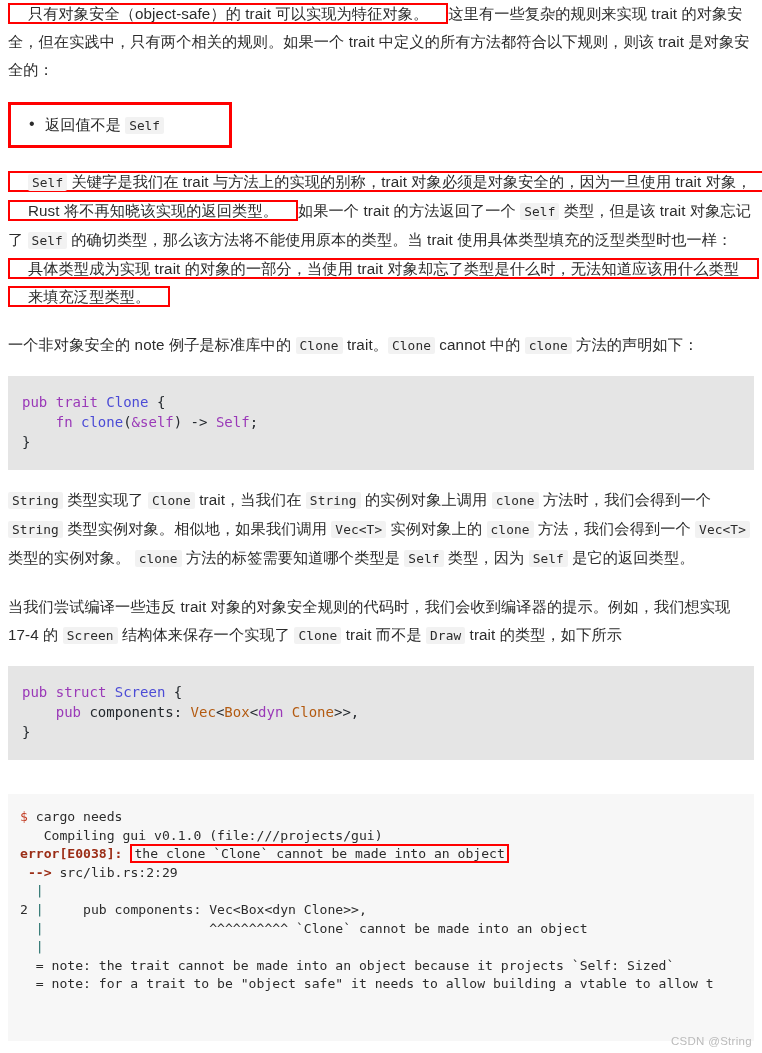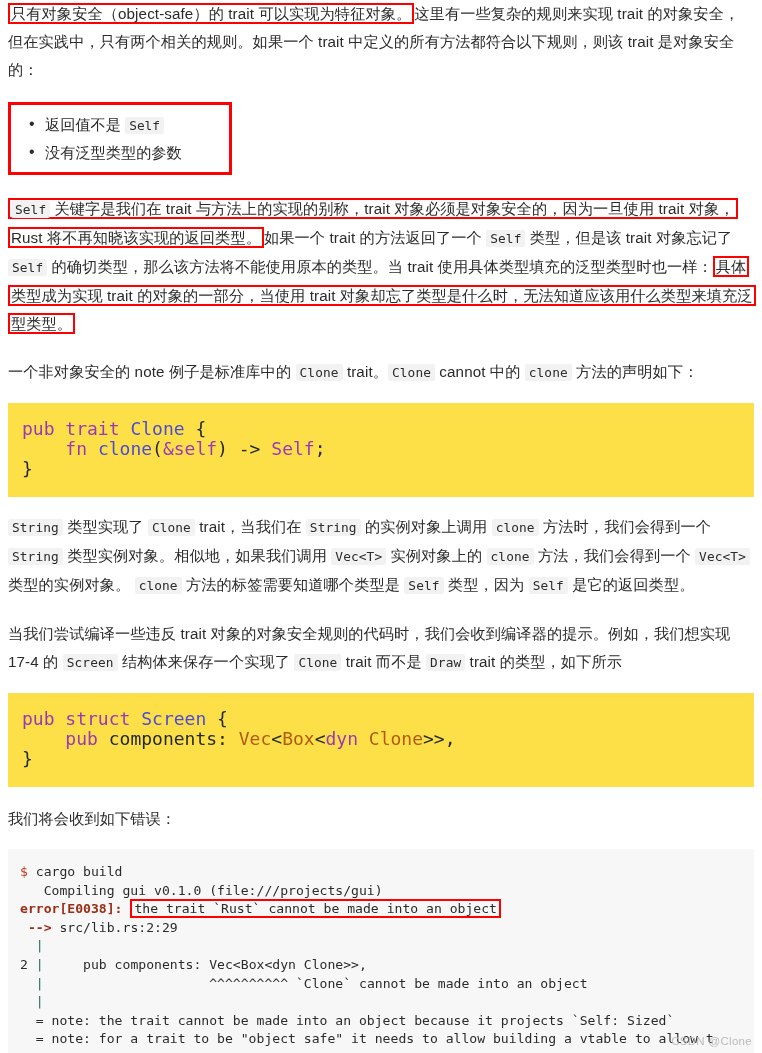--- a/index.html
+++ b/index.html
@@ -31,21 +31,21 @@
     color: #2b2b2b;
     font-size: 12.8px;
     padding: 1px 4px;
     border-radius: 2px;
     white-space: pre;
   }
 
   
   .hl {
     border: 2.5px solid #ff0000;
-    padding: 0 1px;
+    padding: 0 18px;
     box-decoration-break: clone;
     -webkit-box-decoration-break: clone;
   }
   .hlbox {
     border: 3px solid #ff0000;
     box-sizing: border-box;
     display: block;
   }
 
   
@@ -65,25 +65,25 @@
     position: absolute;
     left: -16px;
     top: -1px;
     font-size: 16px;
     color: #2b2b2b;
   }
 
   
   pre.codeblock {
     margin: 0;
-    background: #fde047;
+    background: #e5e5e5;
     border: none;
     padding: 16px 14px 18px 14px;
     font-family: "DejaVu Sans Mono", "Liberation Mono", monospace;
-    font-size: 18px;
+    font-size: 14px;
     line-height: 20px;
     color: #24292e;
     overflow: hidden;
     white-space: pre;
   }
   pre.term {
     margin: 0;
     background: #f7f7f7;
     padding: 14px 12px 10px 12px;
     font-family: "DejaVu Sans Mono", "Liberation Mono", monospace;
@@ -123,21 +123,20 @@
 <div class="page">
 
   <p class="para"><span class="hl">只有对象安全（object-safe）的 trait 可以实现为特征对象。</span><span>这里有一些复杂的规则来实现 trait 的对象安全，但在实践中，只有两个相关的规则。如果一个 trait 中定义的所有方法都符合以下规则，则该 trait 是对象安全的：</span></p>
 
   <div class="sp18"></div>
 
   <div style="width:224px;border-radius:9px;">
     <div class="hlbox">
       <ul class="rules">
         <li><span>返回值不是 </span><code>Self</code></li>
-        <li><span>没有泛型类型的参数</span></li>
       </ul>
     </div>
   </div>
 
   <div class="sp20"></div>
 
   <p class="para"><span class="hl"><code>Self</code><span> 关键字是我们在 trait 与方法上的实现的别称，trait 对象必须是对象安全的，因为一旦使用 trait 对象，Rust 将不再知晓该实现的返回类型。</span></span><span>如果一个 trait 的方法返回了一个 </span><code>Self</code><span> 类型，但是该 trait 对象忘记了 </span><code>Self</code><span> 的确切类型，那么该方法将不能使用原本的类型。当 trait 使用具体类型填充的泛型类型时也一样：</span><span class="hl">具体类型成为实现 trait 的对象的一部分，当使用 trait 对象却忘了类型是什么时，无法知道应该用什么类型来填充泛型类型。</span></p>
 
   <div class="sp20"></div>
 
@@ -158,33 +157,32 @@
   <p class="para"><span>当我们尝试编译一些违反 trait 对象的对象安全规则的代码时，我们会收到编译器的提示。例如，我们想实现 17-4 的 </span><code>Screen</code><span> 结构体来保存一个实现了 </span><code>Clone</code><span> trait 而不是 </span><code>Draw</code><span> trait 的类型，如下所示</span></p>
 
   <div class="sp16"></div>
 
   <pre class="codeblock" id="code-screen"><span><span class="k-purple">pub</span><span class="k-plain"> </span><span class="k-purple">struct</span><span class="k-plain"> </span><span class="k-blue">Screen</span><span class="k-plain"> {</span></span>
 <span><span class="k-plain">    </span><span class="k-purple">pub</span><span class="k-plain"> components: </span><span class="k-orange">Vec</span><span class="k-plain">&lt;</span><span class="k-orange">Box</span><span class="k-plain">&lt;</span><span class="k-purple">dyn</span><span class="k-plain"> </span><span class="k-orange">Clone</span><span class="k-plain">&gt;&gt;,</span></span>
 <span><span class="k-plain">}</span></span></pre>
 
   <div class="sp18"></div>
 
-  <p class="para">我们将会收到如下错误：</p>
 
   <div class="sp16"></div>
 
-  <pre class="term" id="terminal"><span><span class="t-red">$</span><span class="t-plain"> cargo build</span></span>
+  <pre class="term" id="terminal"><span><span class="t-red">$</span><span class="t-plain"> cargo needs</span></span>
 <span><span class="t-plain">   Compiling gui v0.1.0 (file:///projects/gui)</span></span>
-<span><span class="t-maroon">error[E0038]:</span><span class="t-plain"> </span><span class="t-plain" style="border: 2.5px solid rgb(255, 0, 0); padding: 0px 2px;">the trait `Rust` cannot be made into an object</span></span>
+<span><span class="t-maroon">error[E0038]:</span><span class="t-plain"> </span><span class="t-plain" style="border: 2.5px solid rgb(255, 0, 0); padding: 0px 2px;">the clone `Clone` cannot be made into an object</span></span>
 <span><span class="t-plain"> </span><span class="t-maroon">--&gt;</span><span class="t-plain"> src/lib.rs:2:29</span></span>
 <span><span class="t-plain">  </span><span class="t-teal">|</span></span>
 <span><span class="t-plain">2 </span><span class="t-teal">|</span><span class="t-plain">     pub components: Vec&lt;Box&lt;dyn Clone&gt;&gt;,</span></span>
 <span><span class="t-plain">  </span><span class="t-teal">|</span><span class="t-plain">                     ^^^^^^^^^^ `Clone` cannot be made into an object</span></span>
 <span><span class="t-plain">  </span><span class="t-teal">|</span></span>
 <span><span class="t-plain">  = note: the trait cannot be made into an object because it projects `Self: Sized`</span></span>
 <span><span class="t-plain">  = note: for a trait to be "object safe" it needs to allow building a vtable to allow t</span></span>
 <span><span class="t-plain"></span></span>
 
 </pre>
 
 </div>
 
-<div class="watermark">CSDN @Clone</div>
+<div class="watermark">CSDN @String</div>
 
 </body></html>

